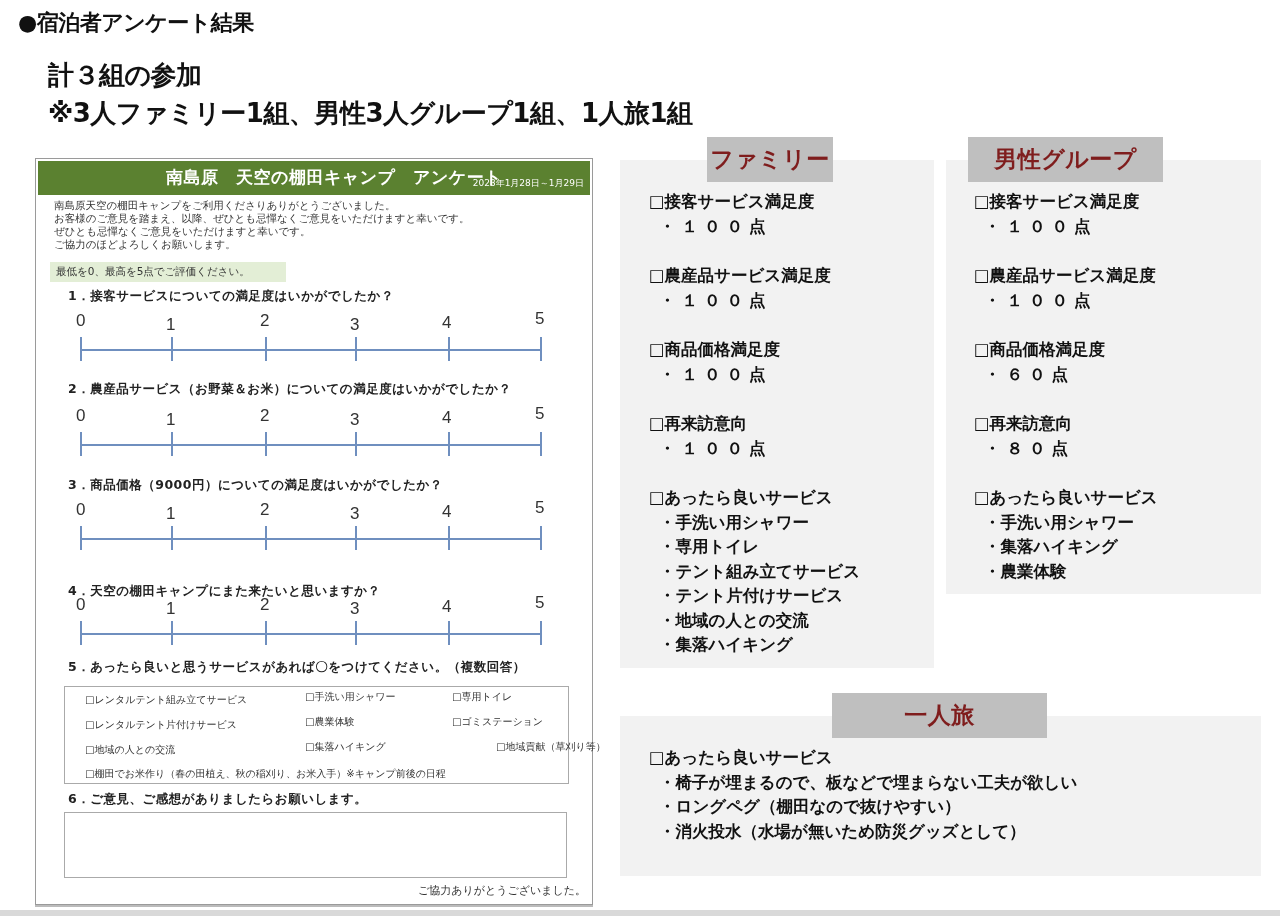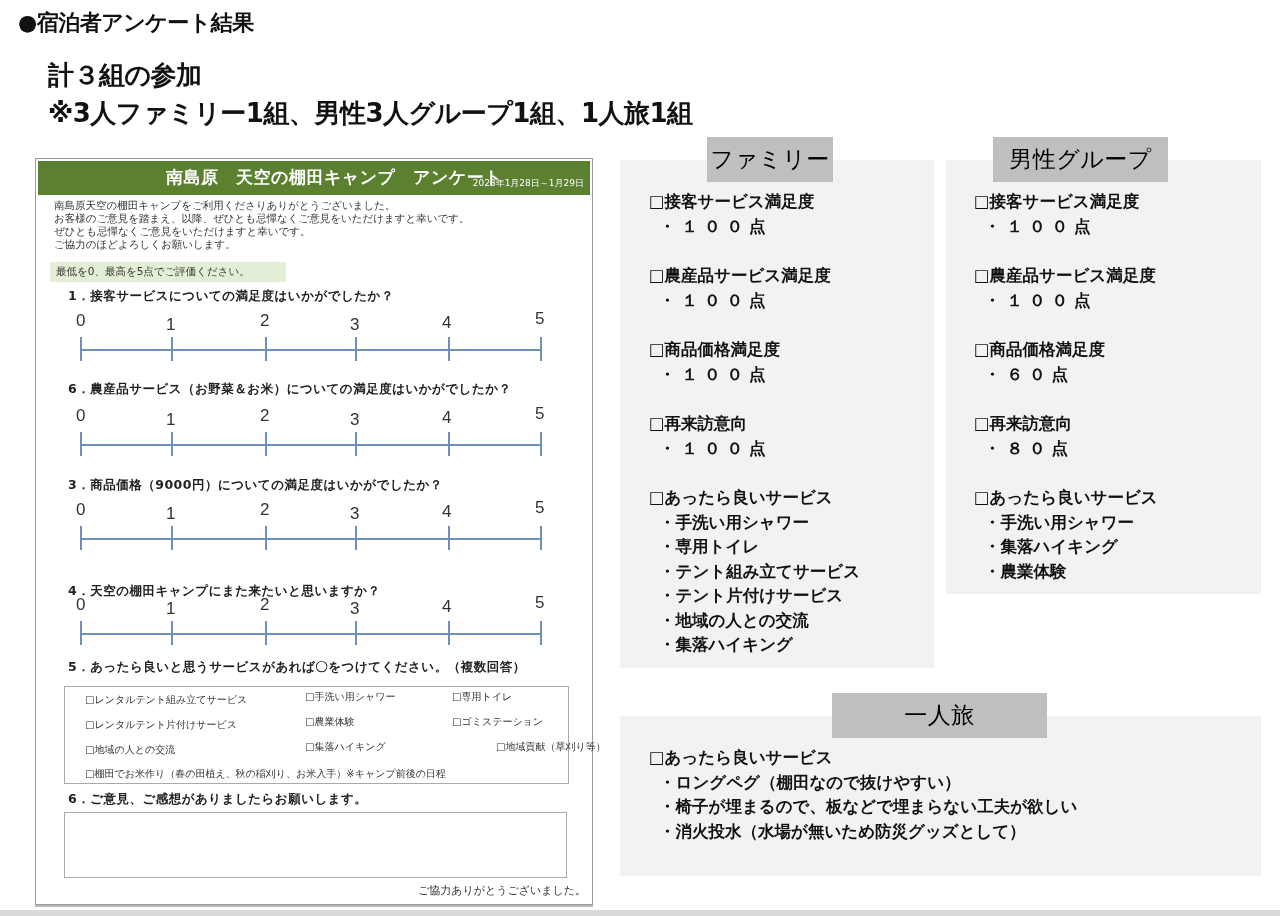--- a/index.html
+++ b/index.html
@@ -24,21 +24,21 @@
   .scale .num { position: absolute; font-size: 17px; color: #333; font-family: "Liberation Sans", sans-serif; }
   .scale .line { position: absolute; left: 0; right: 0; top: 38px; height: 1.5px; background: #6f8fbf; }
   .scale .tick { position: absolute; top: 26px; width: 1.5px; height: 24px; background: #6f8fbf; }
   .options-box { position: absolute; left: 28px; top: 527px; width: 505px; height: 98px; border: 1px solid #aaa; font-size: 10px; color: #333; }
   .opt { position: absolute; white-space: nowrap; }
   .comment-box { position: absolute; left: 28px; top: 653px; width: 503px; height: 66px; border: 1px solid #aaa; }
   .thanks { position: absolute; right: 6px; top: 724px; font-size: 11px; color: #333; }
 
   
   .panel { background: #f2f2f2; }
-  .panel-tab { background: #bfbfbf; font-size: 23px; font-weight: normal; text-align: center; color: #000000; letter-spacing: 0.5px; }
+  .panel-tab { background: #bfbfbf; font-size: 23px; font-weight: bold; text-align: center; color: #7f1d1d; letter-spacing: 0.5px; }
   .res { font-size: 16.5px; font-weight: bold; line-height: 24.5px; color: #111; white-space: nowrap; }
   .res .score { letter-spacing: 6px; padding-left: 10px; }
   .res .bullet { padding-left: 10px; }
   .gap { height: 25px; }
   .bottom-strip { left: 0; top: 910px; width: 1280px; height: 6px; background: #d9d9d9; }
 </style>
 </head>
 <body>
 
 <div class="abs page-heading">●宿泊者アンケート結果</div>
@@ -70,21 +70,21 @@
     <span class="num" style="left:455px;top:-2px;">5</span>
     <div class="line"></div>
     <div class="tick" style="left:0;"></div>
     <div class="tick" style="left:91px;"></div>
     <div class="tick" style="left:185px;"></div>
     <div class="tick" style="left:275px;"></div>
     <div class="tick" style="left:368px;"></div>
     <div class="tick" style="left:460px;"></div>
   </div>
 
-  <div class="q" style="top:222px;">6．農産品サービス（お野菜＆お米）についての満足度はいかがでしたか？</div>
+  <div class="q" style="top:222px;">2．農産品サービス（お野菜＆お米）についての満足度はいかがでしたか？</div>
   <div class="scale" style="top:247px;">
     <span class="num" style="left:-4px;top:0;">0</span>
     <span class="num" style="left:86px;top:4px;">1</span>
     <span class="num" style="left:180px;top:0;">2</span>
     <span class="num" style="left:270px;top:4px;">3</span>
     <span class="num" style="left:362px;top:2px;">4</span>
     <span class="num" style="left:455px;top:-2px;">5</span>
     <div class="line"></div>
     <div class="tick" style="left:0;"></div>
     <div class="tick" style="left:91px;"></div>
@@ -185,25 +185,25 @@
     <div class="gap"></div>
     <div>□再来訪意向</div>
     <div class="score">・８０点</div>
     <div class="gap"></div>
     <div>□あったら良いサービス</div>
     <div class="bullet">・手洗い用シャワー</div>
     <div class="bullet">・集落ハイキング</div>
     <div class="bullet">・農業体験</div>
   </div>
 </div>
-<div class="abs panel-tab" style="left:993px;top:137px;width:175px;height:45px;line-height:45px;">男性グループ</div>
+<div class="abs panel-tab" style="left:968px;top:137px;width:195px;height:45px;line-height:45px;">男性グループ</div>
 
 <div class="abs panel" style="left:620px;top:716px;width:641px;height:160px;">
   <div class="res" style="position:absolute;left:29px;top:30px;">
     <div>□あったら良いサービス</div>
+    <div class="bullet">・椅子が埋まるので、板などで埋まらない工夫が欲しい</div>
     <div class="bullet">・ロングペグ（棚田なので抜けやすい）</div>
-    <div class="bullet">・椅子が埋まるので、板などで埋まらない工夫が欲しい</div>
     <div class="bullet">・消火投水（水場が無いため防災グッズとして）</div>
   </div>
 </div>
 <div class="abs panel-tab" style="left:832px;top:693px;width:215px;height:45px;line-height:45px;">一人旅</div>
 
 <div class="abs bottom-strip"></div>
 
 </body></html>

